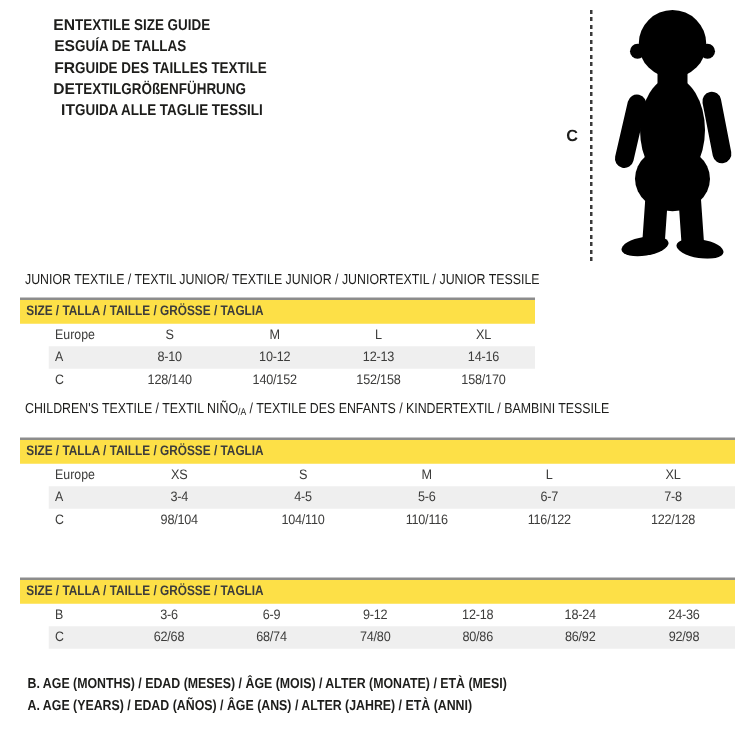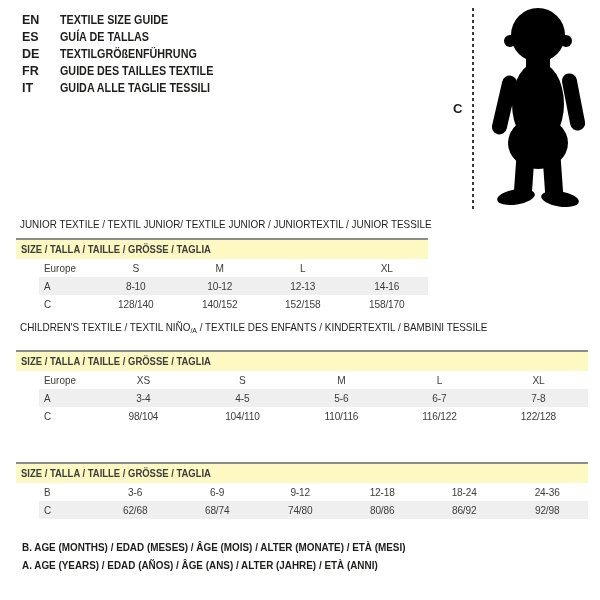--- a/index.html
+++ b/index.html
@@ -10,37 +10,37 @@
     -webkit-font-smoothing:antialiased;
   }
   #page{position:relative;width:600px;height:600px;background:#fff;overflow:hidden;}
 
   
   .cx{display:inline-block;transform:scaleX(.86);transform-origin:0 50%;white-space:nowrap;}
 
   
   .lang-list{position:absolute;left:22px;top:12px;}
   .lang-row{display:flex;line-height:17px;font-size:12.5px;font-weight:700;}
-  .lang-code{width:38px;}
+  .lang-code{width:38px;text-align:right;}
   
   .measure-line{
     position:absolute;left:472px;top:8px;width:2px;height:202px;
     background:repeating-linear-gradient(to bottom,#3a3a3a 0 3px,transparent 3px 6px);
   }
   .measure-label{position:absolute;left:453px;top:101px;font-size:13px;font-weight:700;}
   .baby-svg{position:absolute;left:480px;top:5px;}
 
   
   .sec-title{position:absolute;left:20px;font-size:11.5px;font-weight:400;line-height:16px;white-space:nowrap;}
   .sub{font-size:8px;vertical-align:-2px;}
 
   
   .sizetable{position:absolute;left:16px;border-top:2px solid #8c8c8c;}
   .size-bar{
-    height:19px;background:#fef9c3;color:#3c3c3b;
+    height:19px;background:#fde047;color:#3c3c3b;
     font-size:11px;font-weight:700;line-height:19px;padding-left:5px;
   }
   .trow{display:flex;height:18px;line-height:18px;font-size:11px;color:#3c3c3b;margin-left:23px;}
   .trow.shaded{background:#efefef;}
   .lbl{width:55px;padding-left:5px;box-sizing:border-box;}
   .lbl .cx{transform:scaleX(.9);}
   .cell{flex:1;text-align:center;transform:scaleX(.92);letter-spacing:-.2px;}
 
   
   .legend{position:absolute;left:22px;top:538px;}
@@ -54,26 +54,26 @@
   <div class="lang-list">
     <div class="lang-row">
       <span class="lang-code">EN</span>
       <span class="cx">TEXTILE SIZE GUIDE</span>
     </div>
     <div class="lang-row">
       <span class="lang-code">ES</span>
       <span class="cx">GUÍA DE TALLAS</span>
     </div>
     <div class="lang-row">
+      <span class="lang-code">FR</span>
+      <span class="cx">GUIDE DES TAILLES TEXTILE</span>
+    </div>
+    <div class="lang-row">
       <span class="lang-code">DE</span>
       <span class="cx">TEXTILGRÖßENFÜHRUNG</span>
-    </div>
-    <div class="lang-row">
-      <span class="lang-code">FR</span>
-      <span class="cx">GUIDE DES TAILLES TEXTILE</span>
     </div>
     <div class="lang-row">
       <span class="lang-code">IT</span>
       <span class="cx">GUIDA ALLE TAGLIE TESSILI</span>
     </div>
   </div>
 
   <div class="measure-line"></div>
   <div class="measure-label">C</div>
   <svg class="baby-svg" width="118" height="202" viewBox="0 0 118 202" fill="#000">

